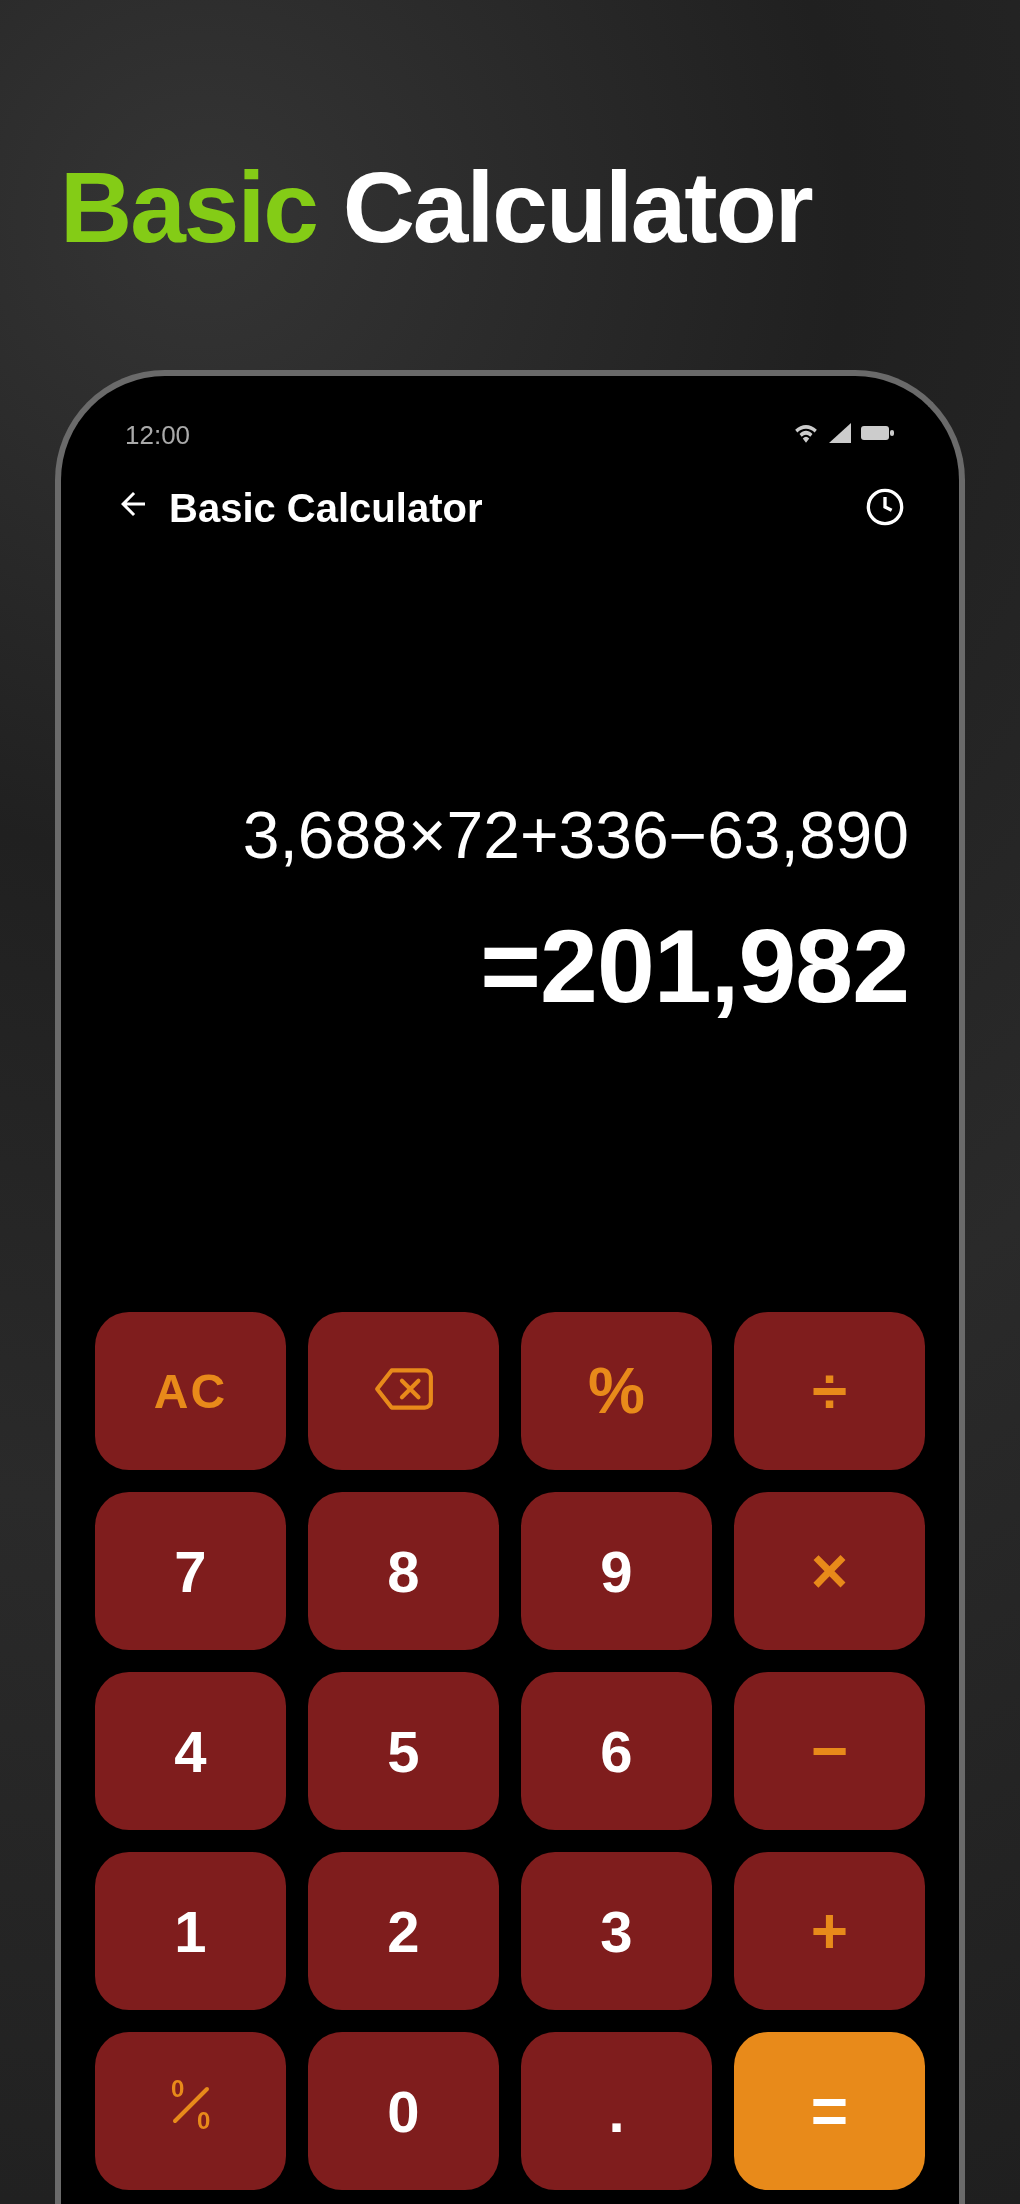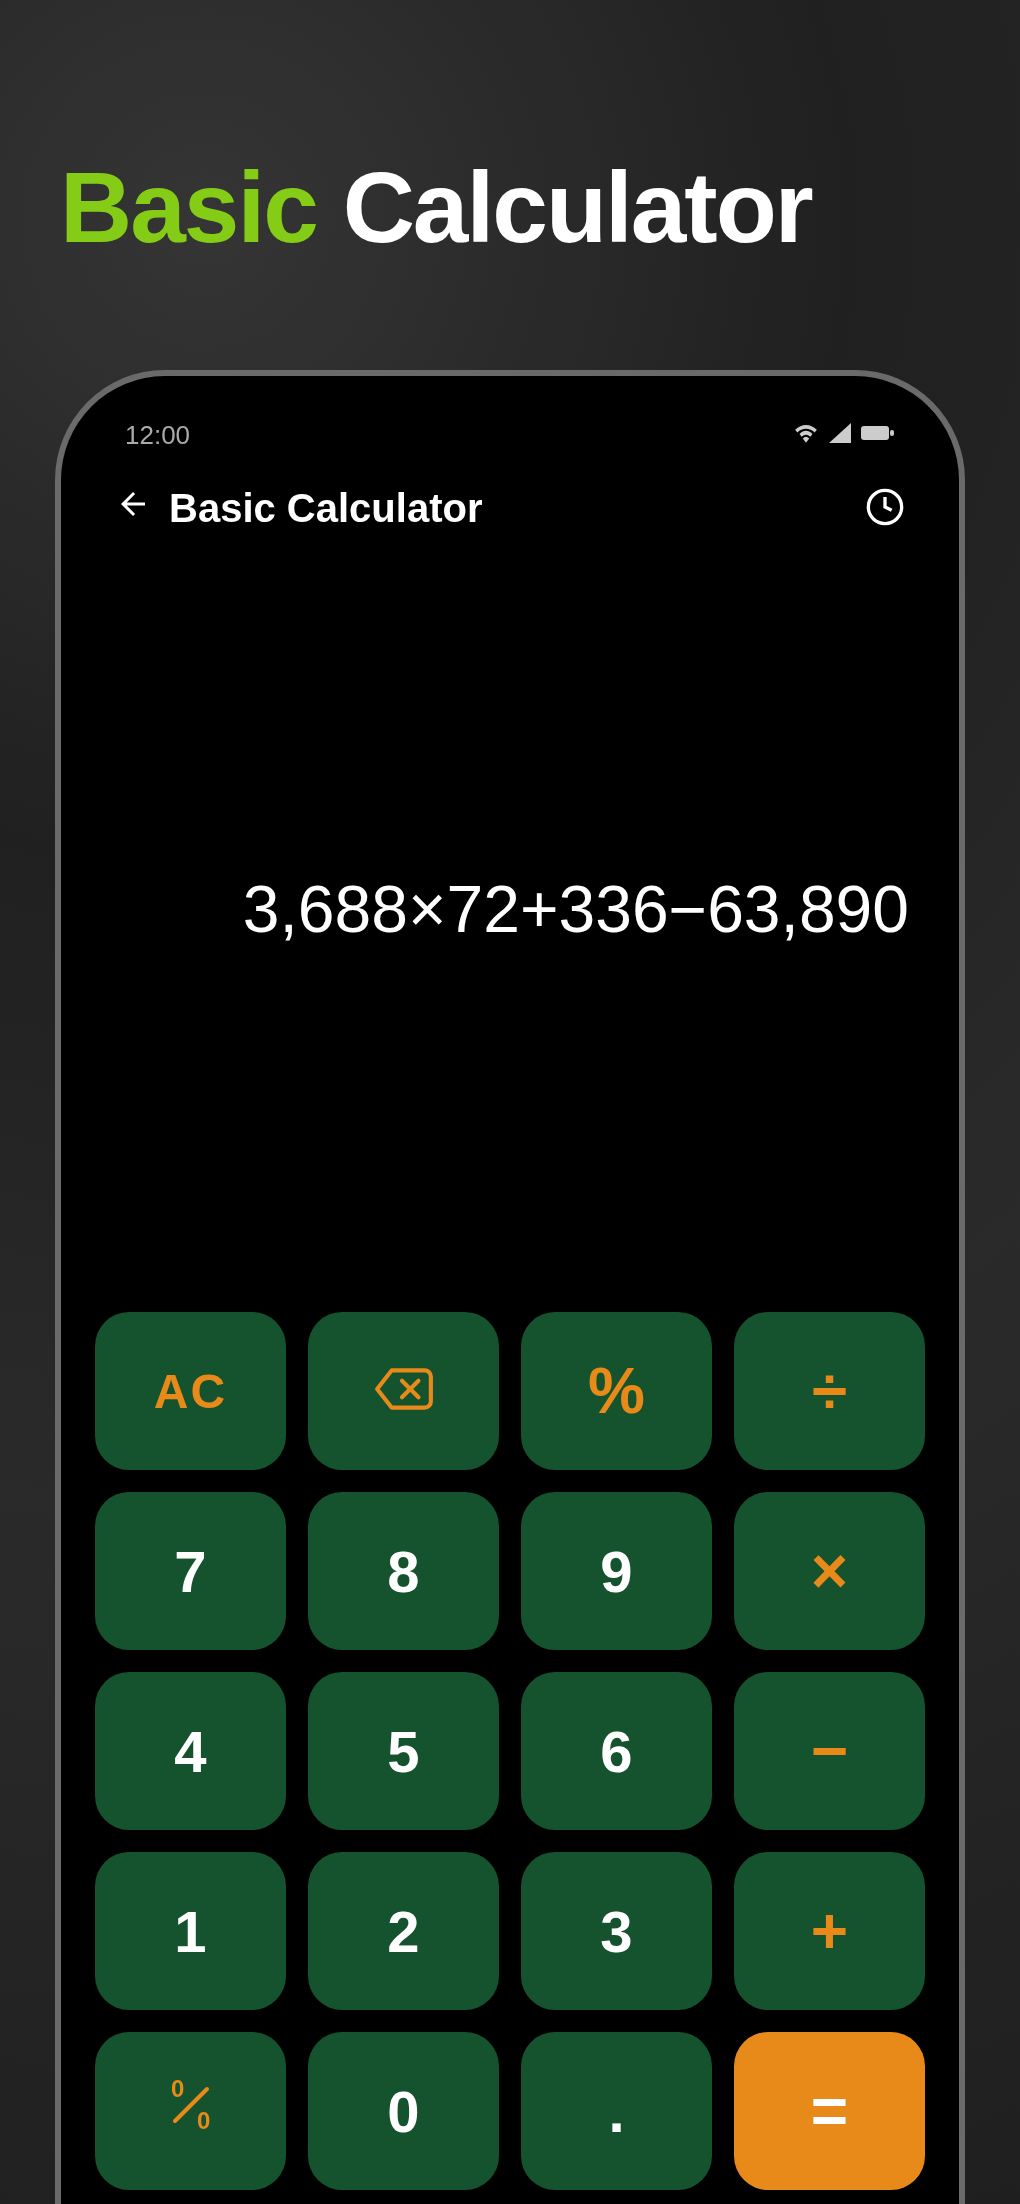--- a/index.html
+++ b/index.html
@@ -94,21 +94,21 @@
       width: 100%;
       letter-spacing: -1px;
     }
     .keypad {
       padding: 10px 20px 0 20px;
       display: grid;
       grid-template-columns: repeat(4, 1fr);
       gap: 22px;
     }
     .key {
-      background: #14532d;
+      background: #7f1d1d;
       border-radius: 34px;
       height: 158px;
       display: flex;
       align-items: center;
       justify-content: center;
       font-size: 58px;
       font-weight: 600;
       color: #fff;
       user-select: none;
     }
@@ -160,20 +160,21 @@
       <div class="spacer"></div>
       <span class="history-icon">
         <svg width="40" height="40" viewBox="0 0 24 24">
             <path fill="none" stroke="#fff" stroke-width="2" d="M12 2a10 10 0 1 0 10 10A10 10 0 0 0 12 2zm0 4v6l4 2"></path>
           </svg>
       </span>
     </div>
 
     <div class="display-area">
       <div class="expression">3,688×72+336−63,890</div>
+      <div class="result">=201,982</div>
     </div>
 
     <div class="keypad">
       <div class="key accent-text small-text">AC</div>
       <div class="key accent-text">
         <span>
           <svg width="62" height="46" viewBox="0 0 60 44">
               <path fill="none" stroke="#e88a1a" stroke-width="4" stroke-linejoin="round" d="M18 4h32a6 6 0 0 1 6 6v24a6 6 0 0 1-6 6H18L4 22 18 4z"></path>
               <path stroke="#e88a1a" stroke-width="4" stroke-linecap="round" d="M28 14l16 16M44 14L28 30"></path>
             </svg>

